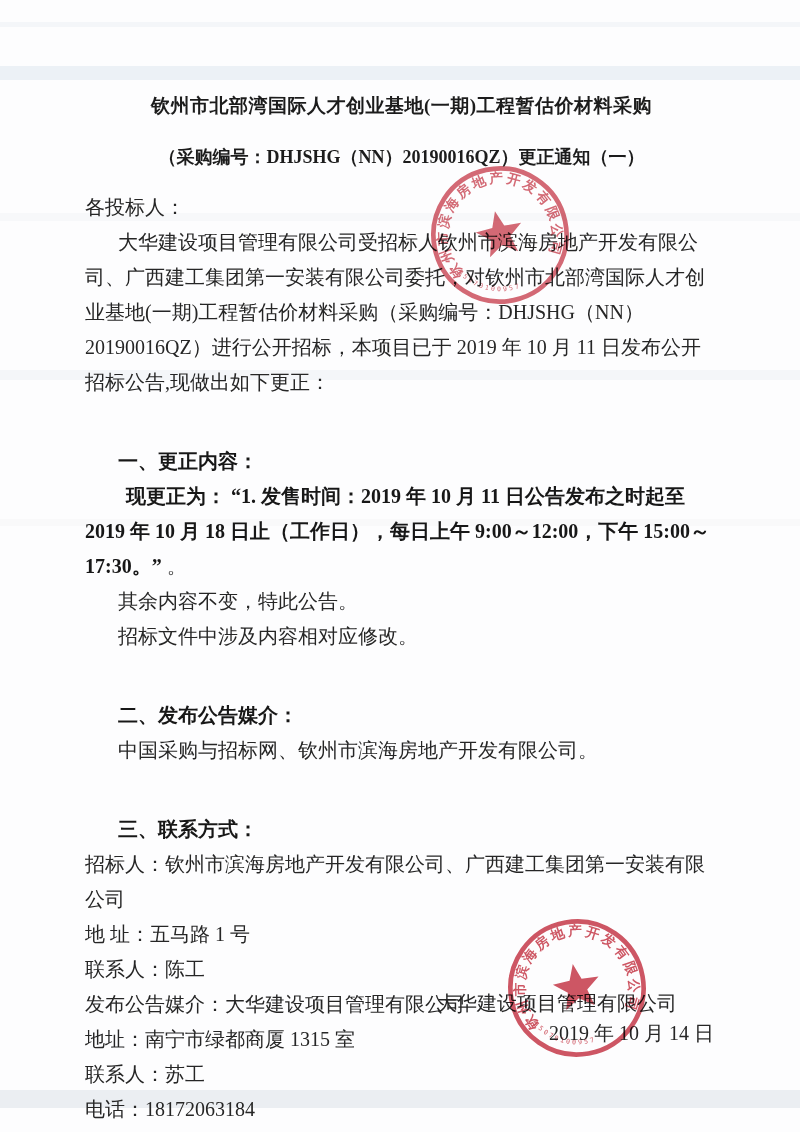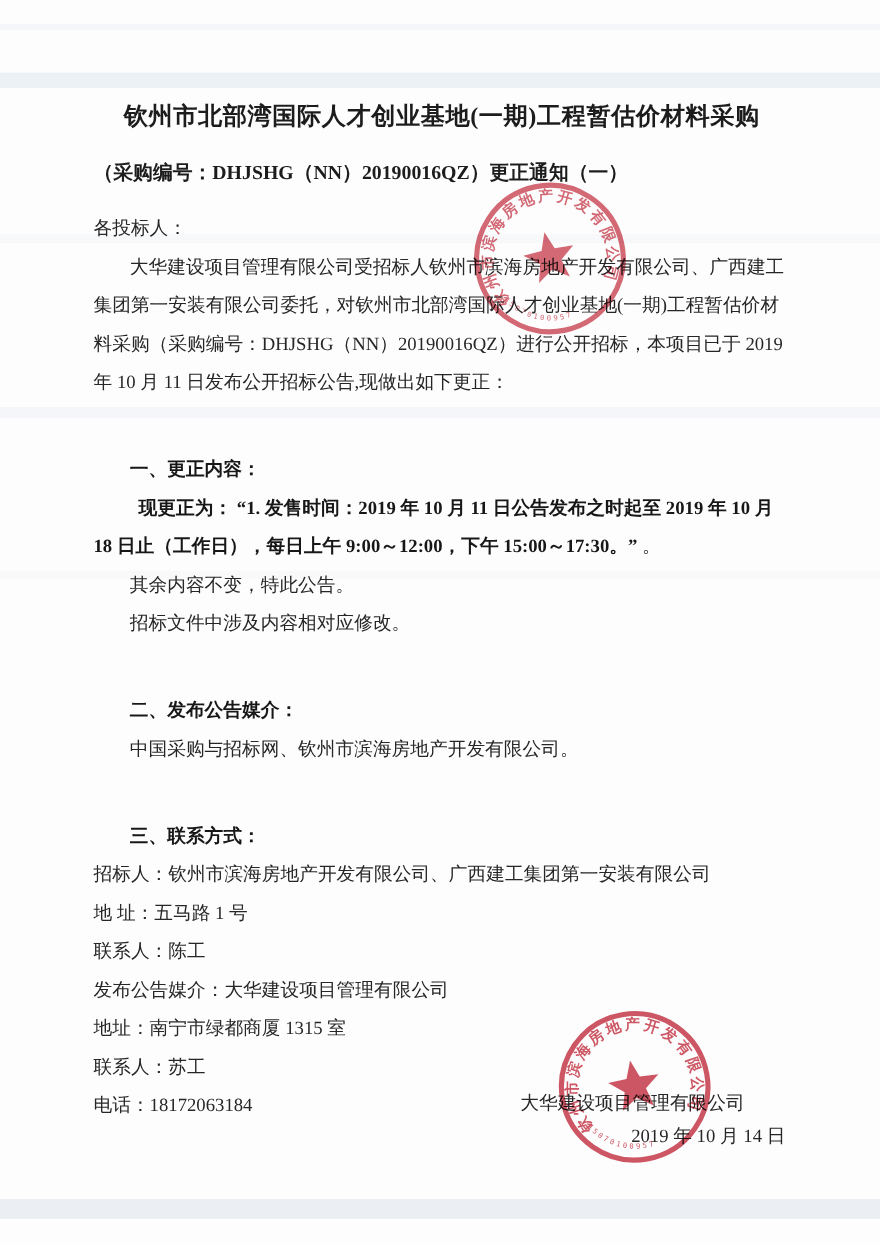--- a/index.html
+++ b/index.html
@@ -17,29 +17,29 @@
   .band-2 { top:66px;  height:14px; background:#e9eef5; opacity:.85; }
   .band-3 { top:213px; height:8px;  background:#f2f4f6; opacity:.5; }
   .band-4 { top:370px; height:10px; background:#eff2f5; opacity:.6; }
   .band-5 { top:519px; height:7px;  background:#f3f5f7; opacity:.45; }
   .band-6 { top:1090px;height:18px; background:#e7ebf0; opacity:.85; }
 
   .content { position:absolute; left:85px; top:0; width:633px; }
 
   .title {
     margin:92px 0 0; text-align:center;
-    font-size:22px; font-weight:bold; color:#1c1c1c;
+    font-size:19px; font-weight:bold; color:#1c1c1c;
     line-height:28px; letter-spacing:.5px;
   }
   .subtitle {
-    margin:24px 0 0; 
+    margin:24px 0 0; text-align:center;
     font-size:18px; font-weight:bold; color:#1c1c1c; line-height:26px;
   }
 
-  p { margin:0; font-size:17px; line-height:35px; color:#262626; }
+  p { margin:0; font-size:20px; line-height:35px; color:#262626; }
   .salutation { margin-top:20px; }
   .indent  { text-indent:33px; }
   .indent-lg { text-indent:41px; }
   .heading { font-weight:bold; color:#171717; text-indent:33px;margin-top:44px; }
   .bold-para { font-weight:bold; color:#171717; }
   .bold-para .normal { font-weight:normal; color:#262626; }
 
   .signature { position:absolute; left:0; top:988px; width:800px;margin-left:24px; }
   .signature p { line-height:30px; }
   .sig-company { text-align:right; padding-right:147px; }

